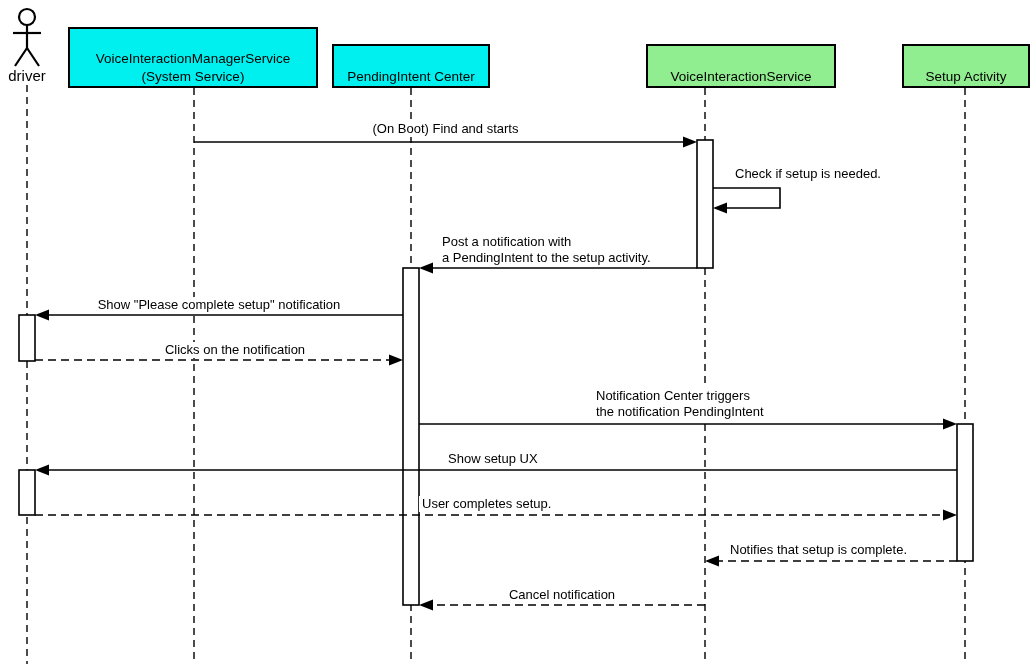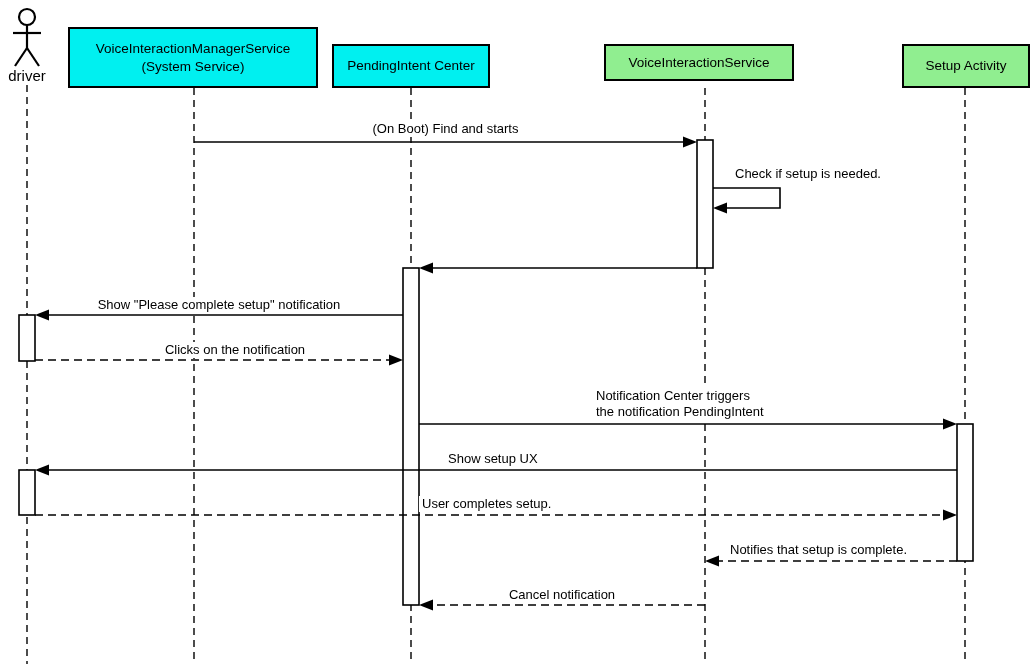--- a/index.html
+++ b/index.html
@@ -12,21 +12,21 @@
   .lifeline { stroke:#000; stroke-width:1.4; stroke-dasharray:7 5; }
   .activation { fill:#fff; stroke:#000; stroke-width:1.6; }
   .arrow line, .arrow polyline { stroke:#000; stroke-width:1.6; fill:none; }
   .arrow polygon { fill:#000; stroke:none; }
   .arrow.dashed line { stroke-dasharray:8 5; }
   .actor-figure { stroke:#000; stroke-width:2.2; fill:none; }
 
   
   .participant {
     position:absolute; border:2px solid #000;
-    display:flex; flex-direction:column; align-items:center; justify-content:center;
+    display:flex; flex-direction:column; align-items:center; justify-content:flex-end;
     text-align:center; font-size:13.5px; line-height:18px; white-space:nowrap;
   }
   .participant.cyan  { background:var(--cyan,  #00F0F0); }
   .participant.green { background:var(--green, #90EE90); }
 
   
   .msg { position:absolute; font-size:13px; line-height:16px; white-space:nowrap; }
   .msg.center { text-align:center; }
   .msg .bg { background:#fff; padding:0 3px; display:inline-block; }
   .msg.block { background:#fff; padding:0 2px; }
@@ -115,36 +115,40 @@
 
   <div class="participant cyan" style="left:68px; top:27px; width:250px; height:61px;">
     <span>VoiceInteractionManagerService</span>
     <span>(System Service)</span>
   </div>
 
   <div class="participant cyan" style="left:332px; top:44px; width:158px; height:44px;">
     <span>PendingIntent Center</span>
   </div>
 
-  <div class="participant green" style="left:604px; top:44px; width:190px; height:37px;">
+  <div class="participant green" style="left:646px; top:44px; width:190px; height:44px;">
     <span>VoiceInteractionService</span>
   </div>
 
   <div class="participant green" style="left:902px; top:44px; width:128px; height:44px;">
     <span>Setup Activity</span>
   </div>
 
   <div class="msg center" style="left:194px; top:121px; width:503px;">
     <span class="bg">(On Boot) Find and starts</span>
   </div>
 
   <div class="msg" style="left:732px; top:166px;">
     <span class="bg">Check if setup is needed.</span>
   </div>
 
+  <div class="msg block" style="left:440px; top:234px;">
+    <div>Post a notification with</div>
+    <div>a PendingIntent to the setup activity.</div>
+  </div>
 
   <div class="msg center" style="left:35px; top:297px; width:368px;">
     <span class="bg">Show "Please complete setup" notification</span>
   </div>
 
   <div class="msg center" style="left:35px; top:342px; width:368px;padding-left:32px;">
     <span class="bg">Clicks on the notification</span>
   </div>
 
   <div class="msg block" style="left:594px; top:388px;">

